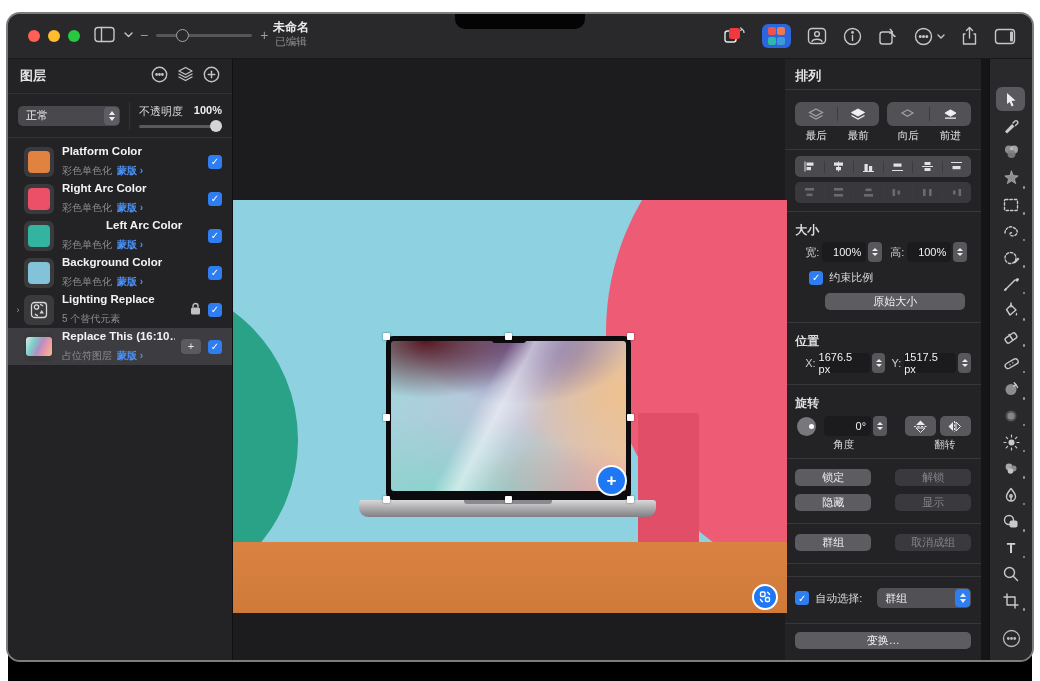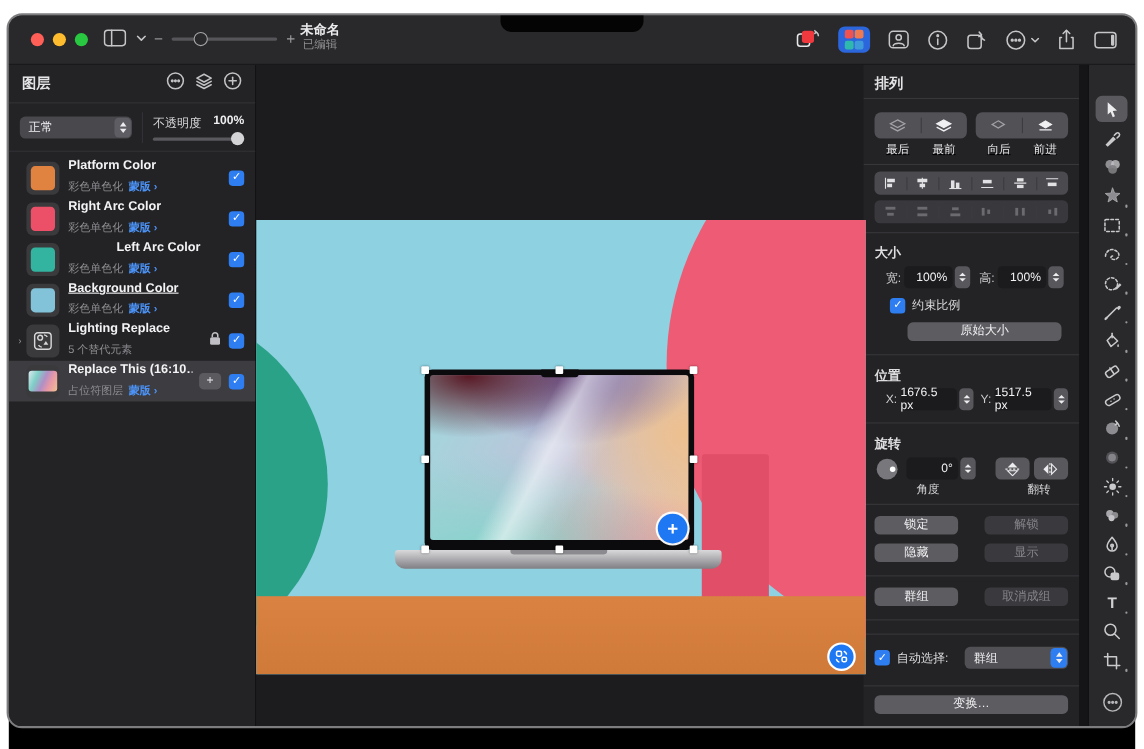--- a/index.html
+++ b/index.html
@@ -111,21 +111,21 @@
   
   .rp-title{margin-top:8px;height:18px;font-size:13px;font-weight:bold;color:#e4e4e6;}
   .hr{height:1px;background:#37373b;margin:0 -10px;}
   .hr.m4{margin-top:4px}.hr.m6{margin-top:6px}.hr.m8{margin-top:8px}
   .hr.m11{margin-top:11px}.hr.m12{margin-top:12px}.hr.m15{margin-top:15px}
   .order-row{margin-top:12px;display:flex;gap:8px;}
   .seg{flex:1;height:24px;background:#515156;border-radius:6px;display:flex;align-items:center;}
   .seg-cell{flex:1;display:flex;align-items:center;justify-content:center;height:100%;}
   .seg-div{width:1px;height:14px;background:#3c3c40;}
   .order-labels{display:flex;gap:8px;margin-top:3px;}
-  .order-labels>div{flex:1;display:flex;text-decoration:underline;}
+  .order-labels>div{flex:1;display:flex;}
   .order-labels span{flex:1;text-align:center;font-size:10.5px;color:#e6e6e8;}
   .align-seg{margin-top:6px;height:21px;background:#4a4a4f;border-radius:5px;display:flex;align-items:center;}
   .align-seg.dis{background:#39393d;margin-top:5px;}
   .align-seg .seg-div{height:12px;}
   svg.aico{stroke:#e2e2e4;fill:#e2e2e4;stroke-width:1;}
   .dis svg.aico{stroke:#6b6b6f;fill:#6b6b6f;}
   .sec-title{margin-top:10px;height:14px;font-size:12px;font-weight:bold;color:#dedee0;}
   .fields{margin-top:6px;display:flex;align-items:center;}
   .flabel{font-size:11px;color:#cfcfd2;margin-right:3px;}
   .field{height:20px;background:#1b1b1d;border-radius:4px;color:#f2f2f4;font-size:11px;display:flex;align-items:center;justify-content:flex-end;padding-right:5px;box-sizing:border-box;}
@@ -358,21 +358,21 @@
               <span class="chk"></span>
             </span>
         </div>
 
         <div class="lrow">
           <span class="l-chev"></span>
           <span class="thumb">
               <span class="swatch sw-3"></span>
             </span>
           <span class="ltext">
-            <span class="lname" style="display:block;text-decoration:underline;">Background Color</span>
+            <span class="lname" style="display:block;">Background Color</span>
             <span class="lsub"><span>彩色单色化</span><span class="mask">蒙版 ›</span></span>
           </span>
           <span class="lctl">
               <span class="chk"></span>
             </span>
         </div>
 
         <div class="lrow">
           <span class="l-chev">›</span>
           <span class="thumb">

